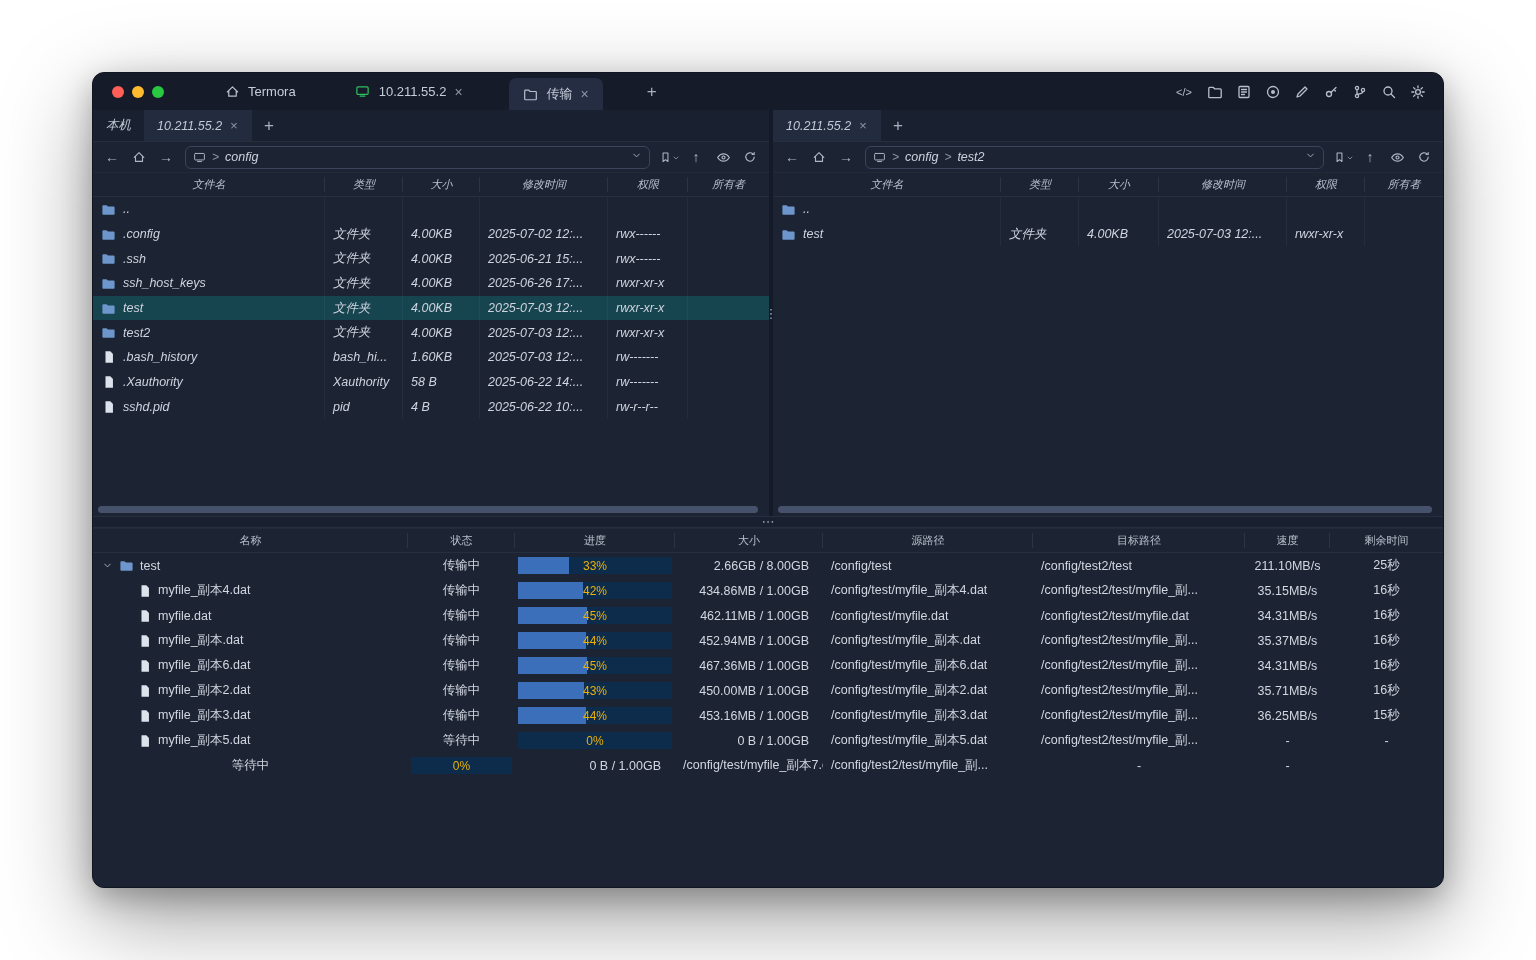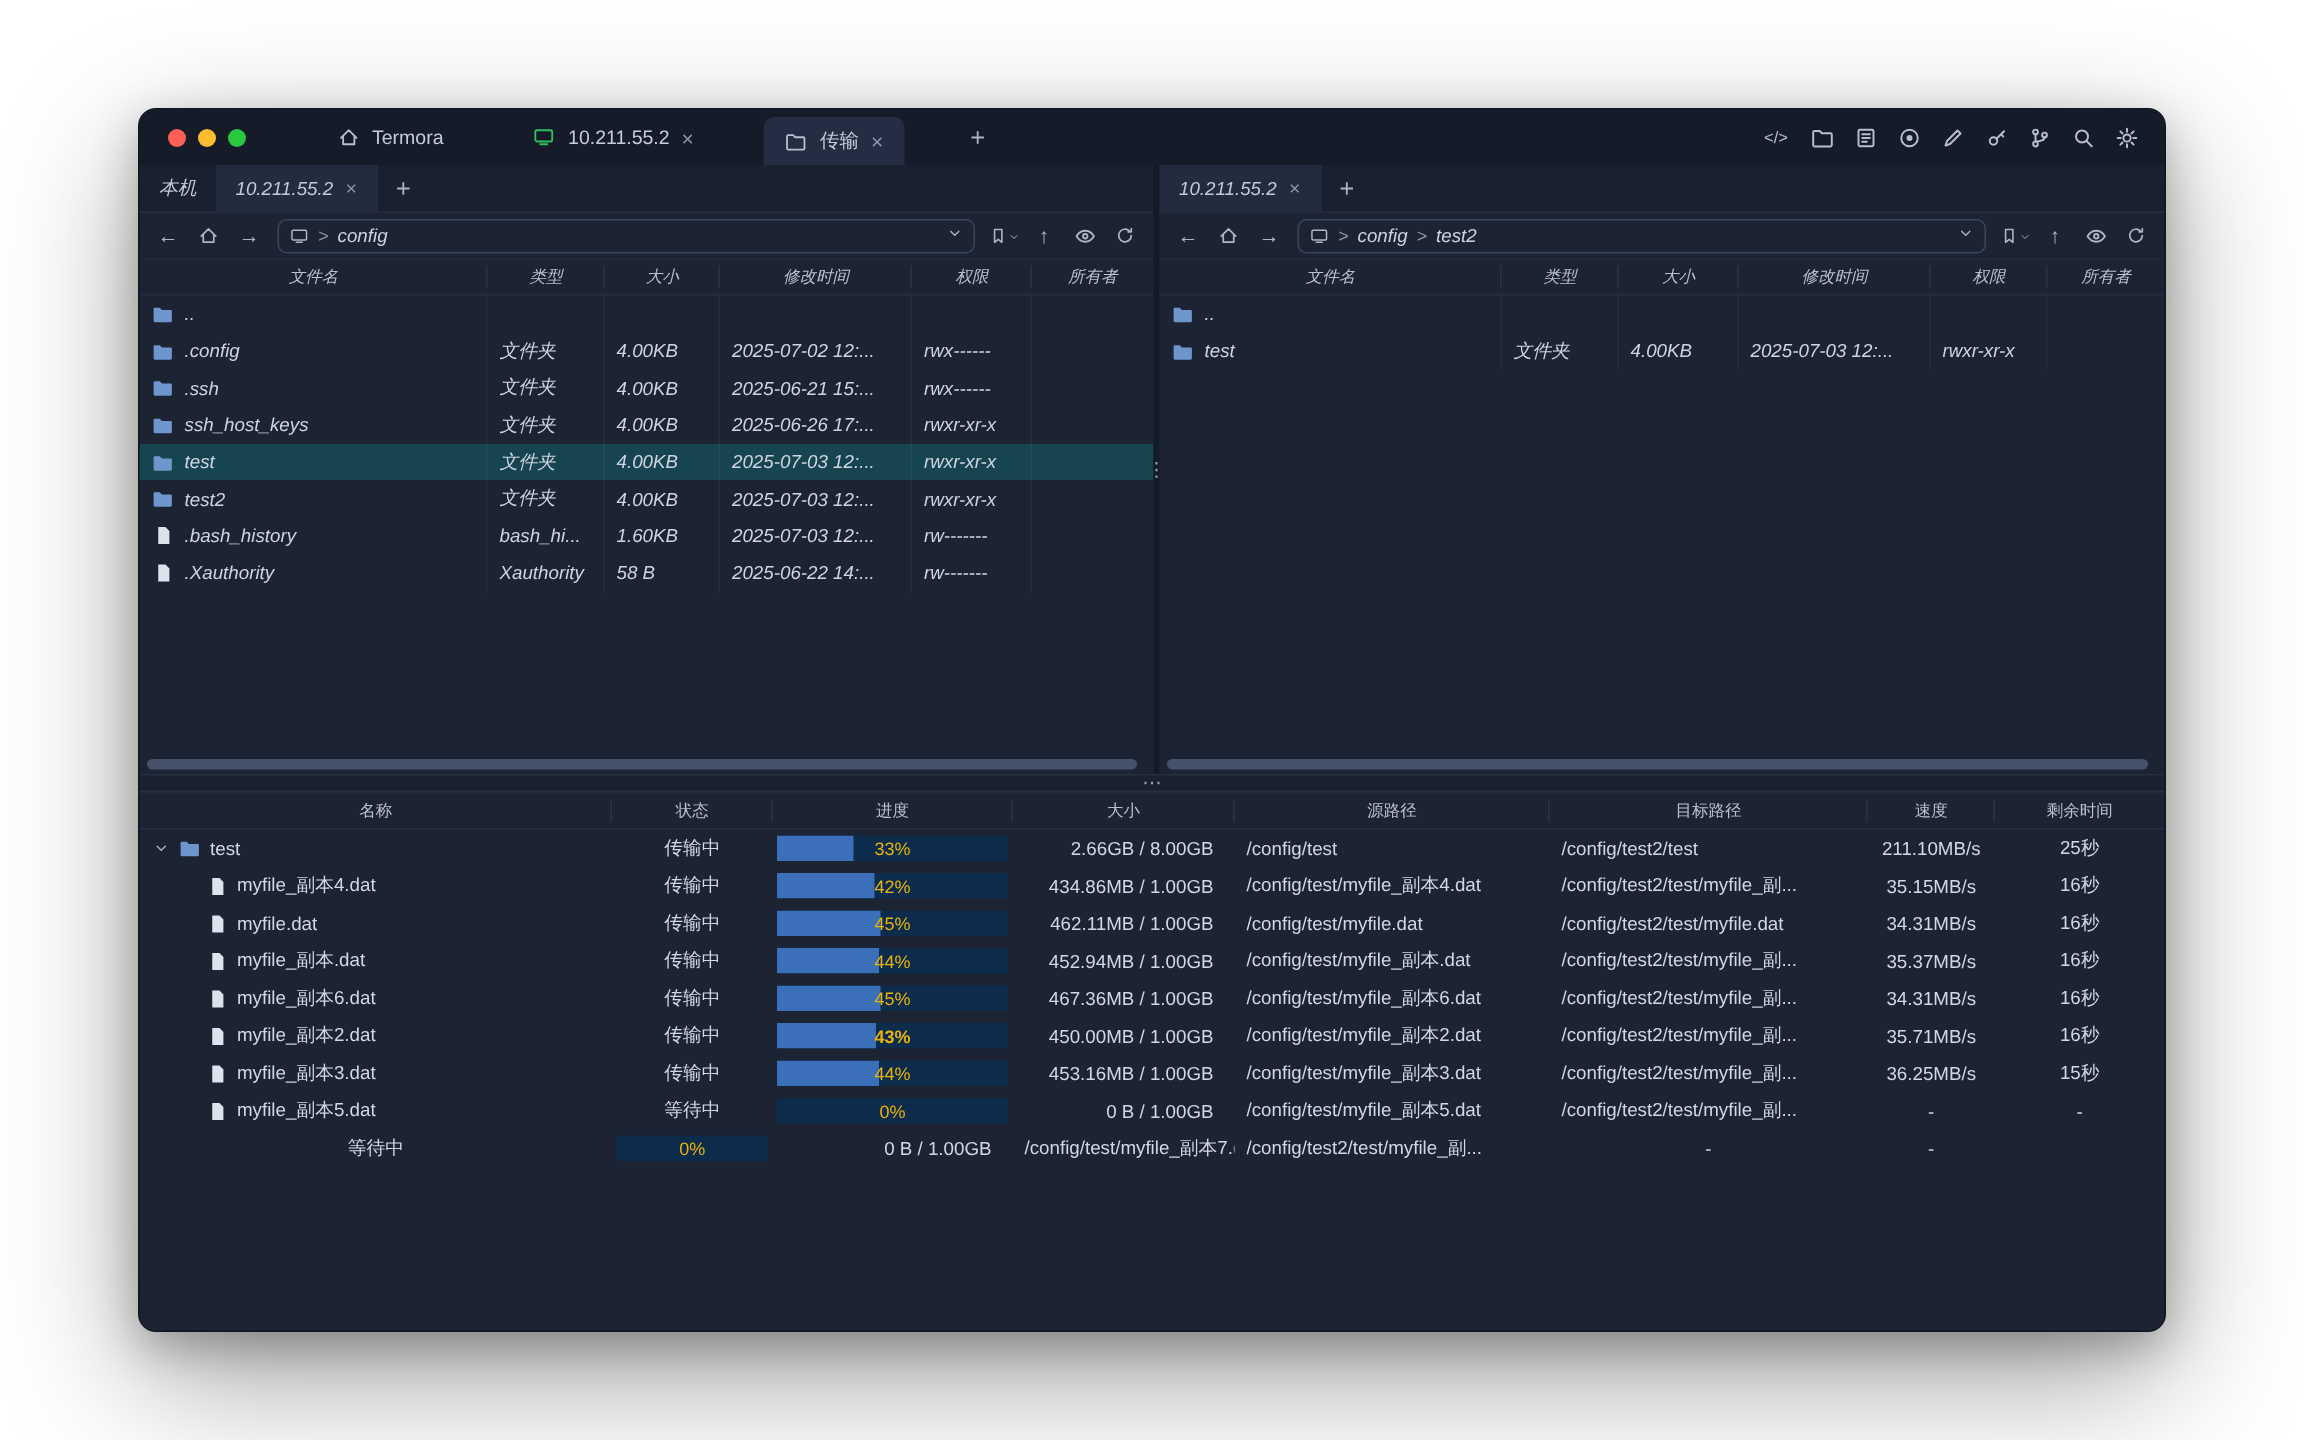--- a/index.html
+++ b/index.html
@@ -358,20 +358,35 @@
               </svg>
             </span>
             <span>.Xauthority</span>
           </div>
         <div class="bc">Xauthority</div>
         <div class="bc">58 B</div>
         <div class="bc">2025-06-22 14:...</div>
         <div class="bc">rw-------</div>
         <div class="bc"></div>
       </div>
+      <div class="frow" style="grid-template-columns:232px 78px 77px 128px 80px 1fr">
+        <div class="bc name">
+            <span class="fico">
+              <svg class="file-svg" width="14" height="14" viewBox="0 0 16 16">
+                <path d="M4 1.5h5.5l3 3V14.5H4z"></path>
+              </svg>
+            </span>
+            <span>sshd.pid</span>
+          </div>
+        <div class="bc">pid</div>
+        <div class="bc">4 B</div>
+        <div class="bc">2025-06-22 10:...</div>
+        <div class="bc">rw-r--r--</div>
+        <div class="bc"></div>
+      </div>
 
       <div class="pane-fill"></div>
       <div class="hscroll">
           <div class="hthumb"></div>
         </div>
     </div>
 
     <div class="vsplit">⋮</div>
 
     <div class="pane right">
@@ -606,21 +621,21 @@
     <div class="trow" style="grid-template-columns:315px 107px 160px 148px 210px 212px 85px 1fr">
       <div class="tc name child">
           <span class="fico">
             <svg class="file-svg" width="14" height="14" viewBox="0 0 16 16">
               <path d="M4 1.5h5.5l3 3V14.5H4z"></path>
             </svg>
           </span>
           <span>myfile_副本2.dat</span>
         </div>
       <div class="tc center">传输中</div>
-      <div class="tc" style="padding:0 3px;font-weight:bold;">
+      <div class="tc" style="padding:0 3px;">
           <div class="ptrack">
             <div class="pfill" style="width: 43%;"></div>
             <div class="plabel">43%</div>
           </div>
         </div>
       <div class="tc right">450.00MB / 1.00GB</div>
       <div class="tc">/config/test/myfile_副本2.dat</div>
       <div class="tc">/config/test2/test/myfile_副...</div>
       <div class="tc center">35.71MB/s</div>
       <div class="tc center">16秒</div>

